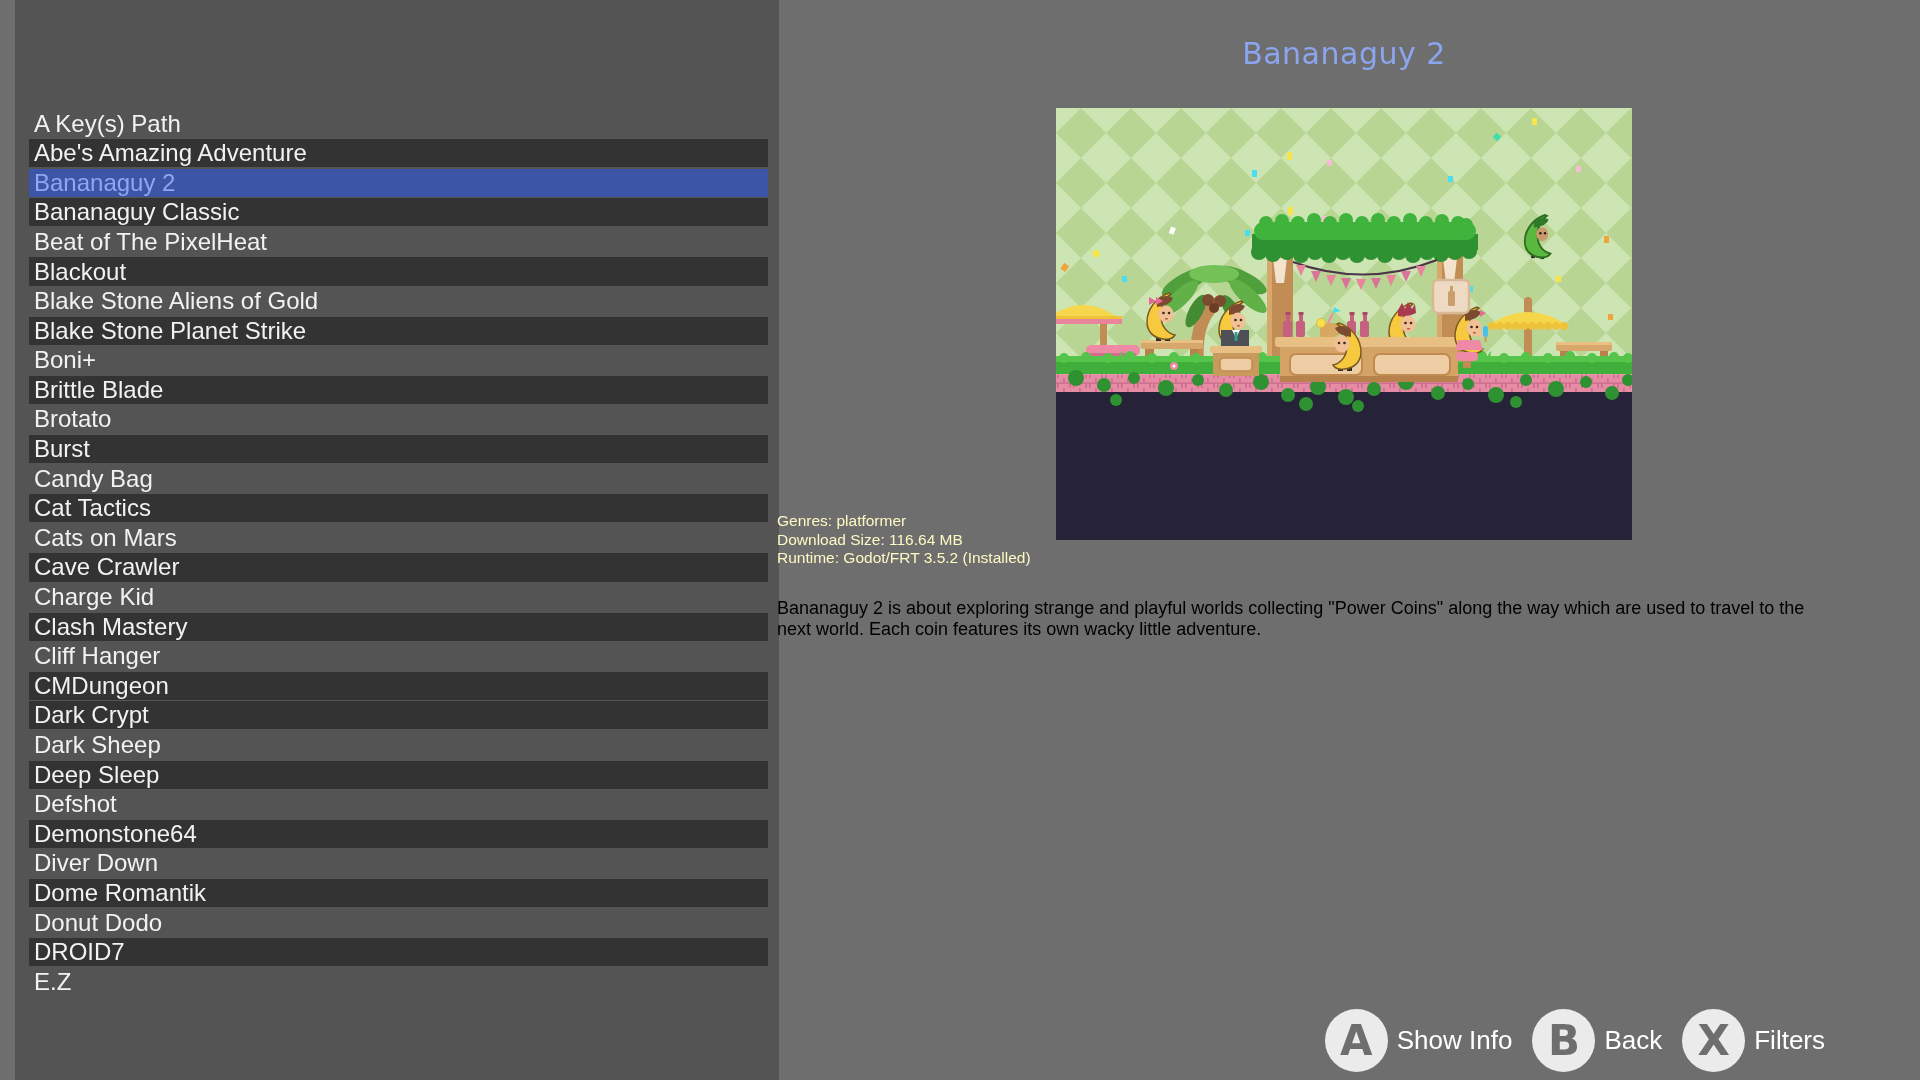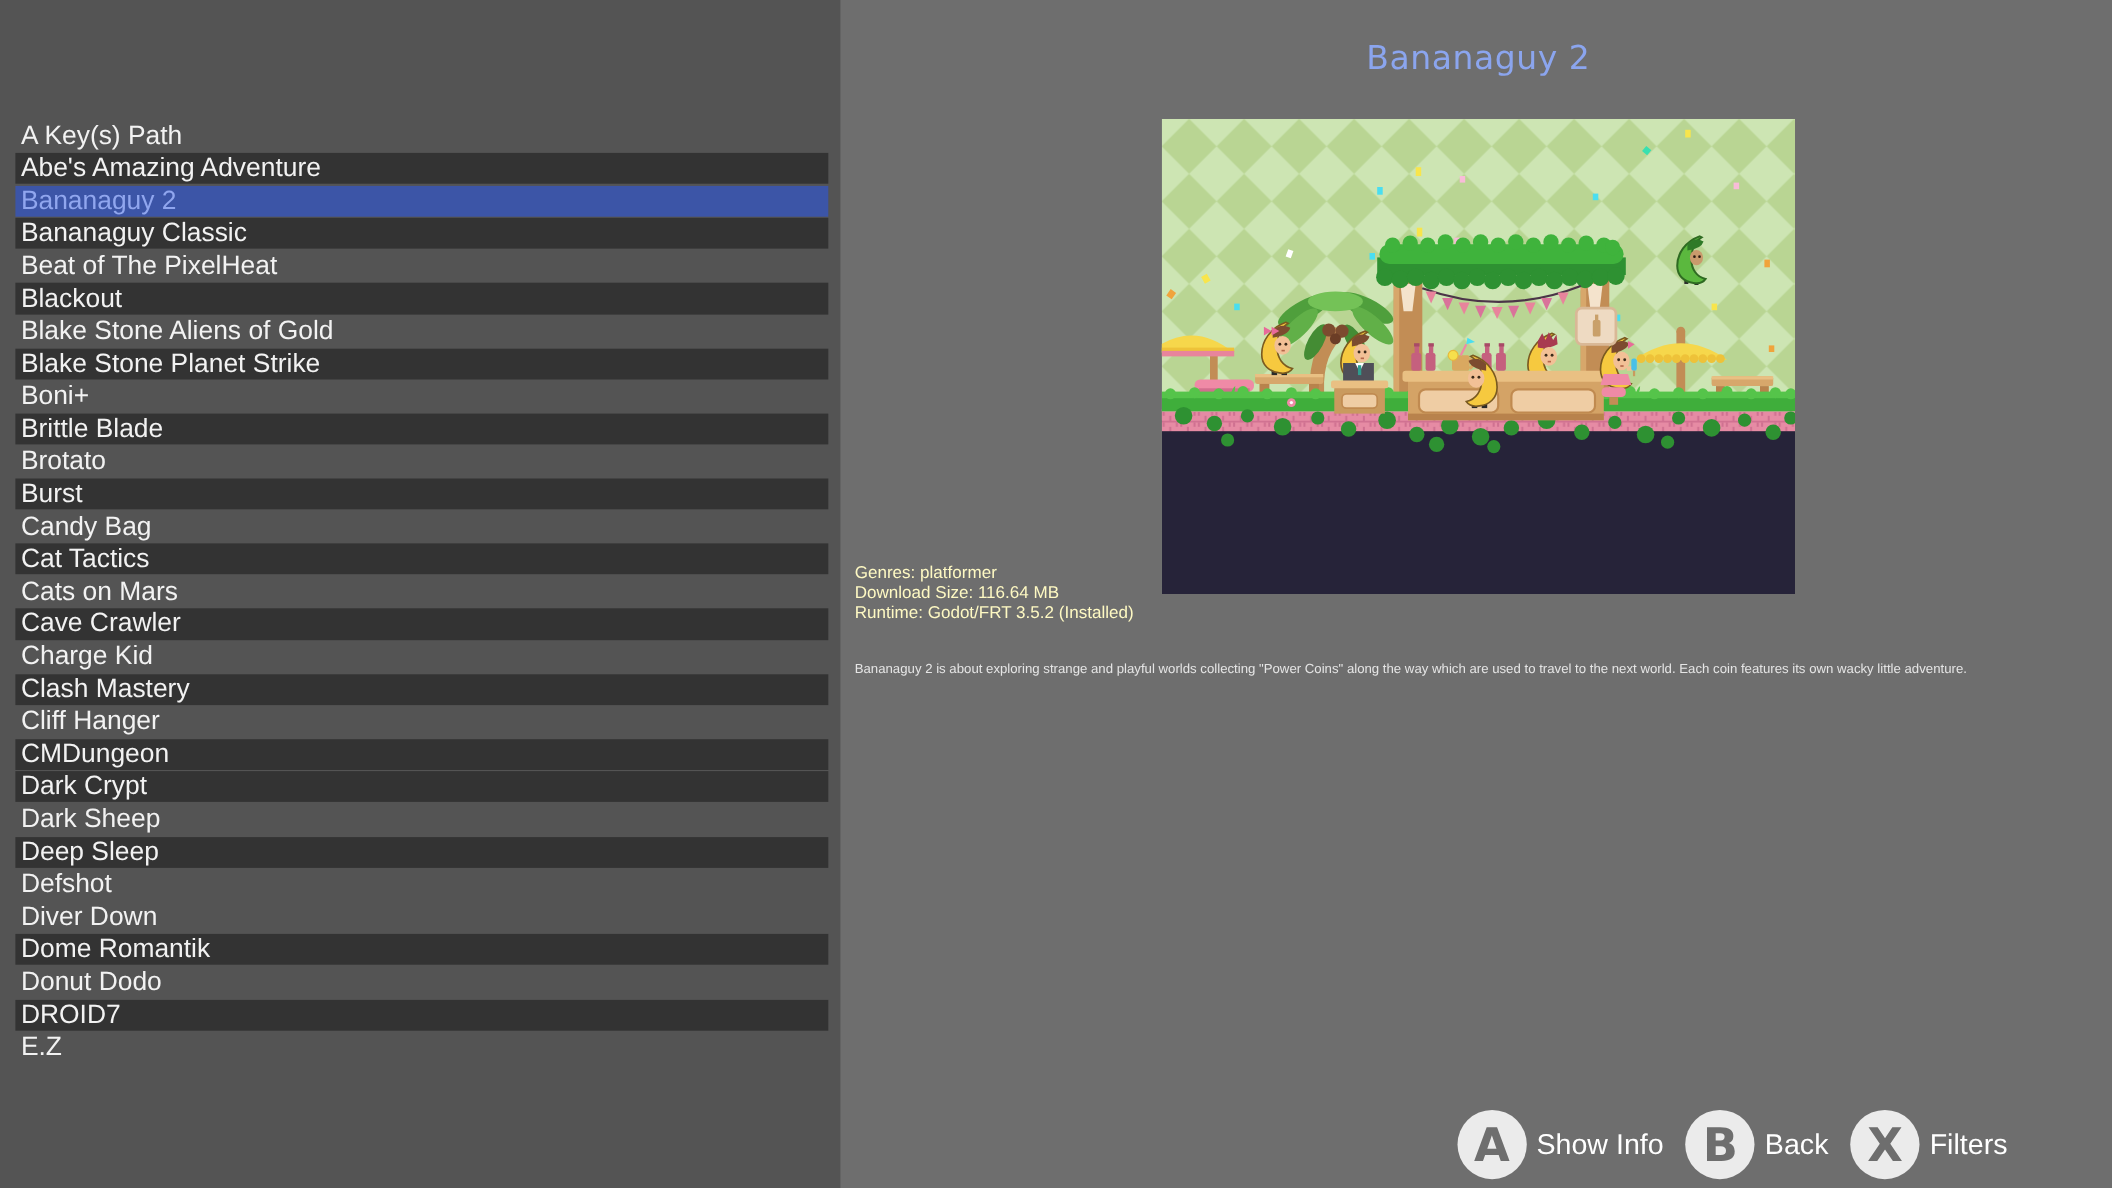--- a/index.html
+++ b/index.html
@@ -2,33 +2,33 @@
 <html style="--left-bg: #545454; --right-bg: #6e6e6e; --row-dark: #333333; --accent-bg: #3c55a7; --accent-text: #90a6ee; --title-color: #8ba5ee; --hint-circle: #ebebeb; --hint-letter: #6e6e6e;"><head>
 <meta charset="utf-8">
 <style>
   html,body{margin:0;padding:0}
   body{
     width:1920px;height:1080px;position:relative;overflow:hidden;
     background:var(--right-bg,#6e6e6e);
     font-family:"Liberation Sans",sans-serif;
     -webkit-font-smoothing:antialiased;
   }
-  .left-panel{position:absolute;left:0;top:0;width:764px;height:1080px;background:var(--left-bg,#545454)}
+  .left-panel{position:absolute;left:15px;top:0;width:764px;height:1080px;background:var(--left-bg,#545454)}
   .game-list{position:absolute;left:14px;top:108px;width:739px}
   .row{height:28.1px;margin:1.5px 0;display:flex;align-items:center;box-sizing:border-box;
        padding-left:5px;color:#f2f2f2;font-size:24px;white-space:nowrap;cursor:default}
   .row.dark{background:var(--row-dark,#333333)}
   .row.selected{background:var(--accent-bg,#3c55a7);color:var(--accent-text,#90a6ee)}
   .right-panel{position:absolute;left:768px;top:0;width:1152px;height:1080px}
   .detail-title{position:absolute;top:36px;left:0;width:100%;text-align:center;
        font-family:"DejaVu Sans",sans-serif;font-size:30px;letter-spacing:.5px;color:var(--title-color,#8ba5ee)}
   .screenshot{position:absolute;left:288px;top:108px;width:576px;height:432px;overflow:hidden}
   .screenshot svg{display:block}
   .meta{position:absolute;left:9px;top:512px;font-size:15.5px;line-height:18.5px;color:#fef9c3}
-  .desc{position:absolute;left:9px;top:598px;width:1045px;font-size:12px;line-height:21px;color:#e5e5e5}
+  .desc{position:absolute;left:9px;top:598px;width:1045px;font-size:18px;line-height:21px;color:#000000}
   .hint-bar{position:absolute;right:95px;bottom:8px;display:flex;align-items:center;gap:20px}
   .hint{display:flex;align-items:center;gap:9px}
   .hint-btn{width:63px;height:63px;border-radius:50%;background:var(--hint-circle,#ebebeb);
        color:var(--hint-letter,#6e6e6e);font-size:42px;font-weight:bold;line-height:1;
        display:flex;align-items:center;justify-content:center;font-family:"DejaVu Sans",sans-serif}
   .hint-label{font-size:26px;color:#ffffff}
 </style>
 </head>
 <body>
 
@@ -98,20 +98,23 @@
         <span>Dark Crypt</span>
       </div>
       <div class="row">
         <span>Dark Sheep</span>
       </div>
       <div class="row dark">
         <span>Deep Sleep</span>
       </div>
       <div class="row">
         <span>Defshot</span>
+      </div>
+      <div class="row dark">
+        <span>Demonstone64</span>
       </div>
       <div class="row">
         <span>Diver Down</span>
       </div>
       <div class="row dark">
         <span>Dome Romantik</span>
       </div>
       <div class="row">
         <span>Donut Dodo</span>
       </div>

